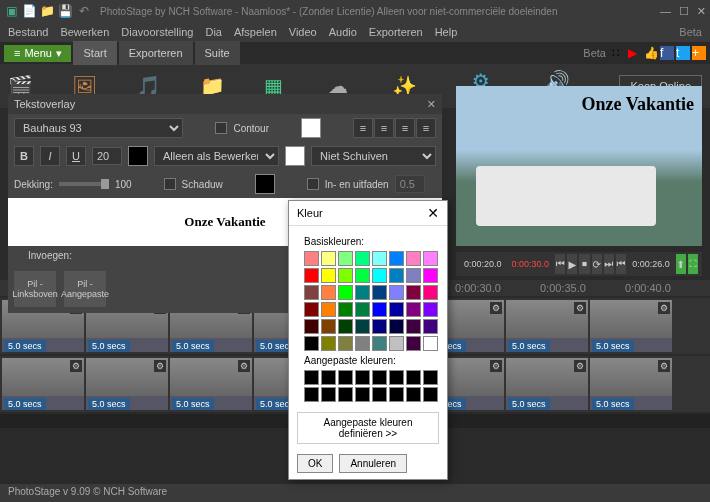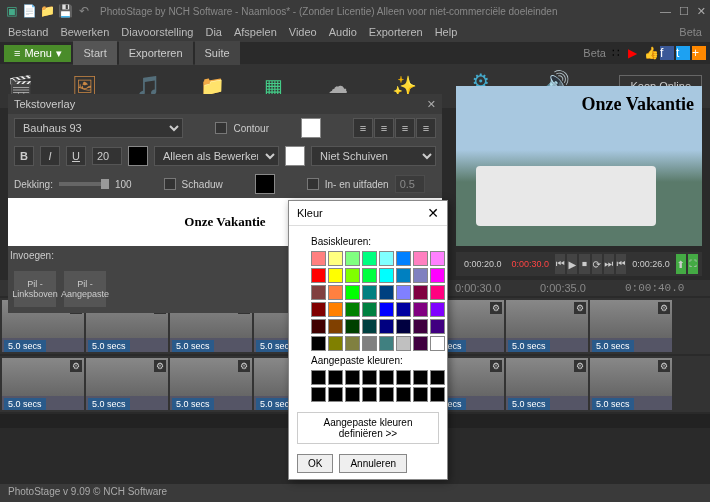--- a/index.html
+++ b/index.html
@@ -30,31 +30,31 @@
 .ov-input{background:#333;border:1px solid #555;color:#ccc;padding:2px 4px;width:30px}
 .ov-btn{background:#333;border:1px solid #555;color:#ccc;width:20px;height:20px;display:flex;align-items:center;justify-content:center}
 .swatch{width:20px;height:20px;border:1px solid #888}
 .ov-label{color:#ccc;font-size:10px}
 .ov-slider{width:50px;height:4px;background:#666;position:relative}
 .ov-slider::after{content:'';position:absolute;right:0;top:-3px;width:8px;height:10px;background:#999}
 .align-grp{display:flex;gap:1px}
 .preview-text{background:#fff;height:48px;display:flex;align-items:center;justify-content:center;font-family:serif;font-weight:bold;font-size:13px;color:#000}
 .pos-grid{display:flex;gap:8px;padding:6px}
 .pos-cell{width:42px;height:36px;background:#555;display:flex;align-items:center;justify-content:center;font-size:9px;color:#ccc;text-align:center}
-.insert-row{padding:4px 2px;display:flex;align-items:center;gap:6px}
+.insert-row{padding:4px 20px;display:flex;align-items:center;gap:6px}
 .video-preview{position:absolute;top:86px;right:8px;width:246px;height:160px;background:linear-gradient(#a8c8e0 40%,#5a7a6a 60%);overflow:hidden}
 .vp-text{position:absolute;top:8px;right:8px;font-family:serif;font-weight:bold;font-size:18px;color:#000}
 .ship{position:absolute;bottom:20px;left:20px;width:180px;height:60px;background:#e8e8e8;border-radius:4px}
 .transport{position:absolute;top:252px;right:8px;width:246px;height:24px;background:#333;display:flex;align-items:center;gap:2px;padding:0 4px}
 .tbtn{width:20px;height:20px;background:#444;color:#ccc;display:flex;align-items:center;justify-content:center;font-size:10px}
 .tc{color:#ccc;font-size:9px;padding:0 4px}
 .color-dialog{position:absolute;top:200px;left:288px;width:160px;background:#fff;border:1px solid #888;z-index:20;box-shadow:2px 2px 8px rgba(0,0,0,0.4)}
 .cd-title{padding:4px 8px;display:flex;align-items:center;font-size:11px;border-bottom:1px solid #ddd}
 .cd-close{margin-left:auto;font-size:14px;cursor:pointer}
-.cd-body{padding:6px 22px}
+.cd-body{padding:6px 15px}
 .cd-lbl{font-size:10px;margin:4px 0}
 .cd-grid{display:grid;grid-template-columns:repeat(8,15px);gap:2px}
 .cd-sw{width:15px;height:15px;border:1px solid #888}
 .cd-btns{display:flex;gap:6px;padding:6px 8px}
 .cd-btn{border:1px solid #888;padding:3px 10px;font-size:10px;background:#efefef}
 .cd-link{font-size:10px;text-align:center;padding:4px;border:1px solid #ccc;margin:4px 8px}
 .timeline{position:absolute;top:280px;left:0;right:0;bottom:18px;background:#2a2a2a}
 .tl-ruler{height:16px;background:#333;display:flex;color:#888;font-size:9px;position:relative}
 .tl-tick{position:absolute;top:2px}
 .tl-track{height:56px;background:#333;margin-top:2px;display:flex;gap:2px;padding:2px;overflow:hidden}
@@ -298,21 +298,21 @@
 
 <div class="timeline">
   <div class="tl-ruler" id="ruler">
       <span class="tl-tick" style="left: 30px;">0:00:05.0</span>
       <span class="tl-tick" style="left: 115px;">0:00:10.0</span>
       <span class="tl-tick" style="left: 200px;">0:00:15.0</span>
       <span class="tl-tick" style="left: 285px;">0:00:20.0</span>
       <span class="tl-tick" style="left: 370px;">0:00:25.0</span>
       <span class="tl-tick" style="left: 455px;">0:00:30.0</span>
       <span class="tl-tick" style="left: 540px;">0:00:35.0</span>
-      <span class="tl-tick" style="left: 625px; font-family: Liberation Mono, monospace;">0:00:40.0</span>
+      <span class="tl-tick" style="left: 625px;">0:00:40.0</span>
     </div>
   <div class="tl-track" id="track1">
       <div class="clip">
         <div class="clip-img"></div>
         <div class="clip-dur">5.0 secs</div>
         <div class="clip-ic">⚙</div>
       </div>
       <div class="clip">
         <div class="clip-img"></div>
         <div class="clip-dur">5.0 secs</div>

